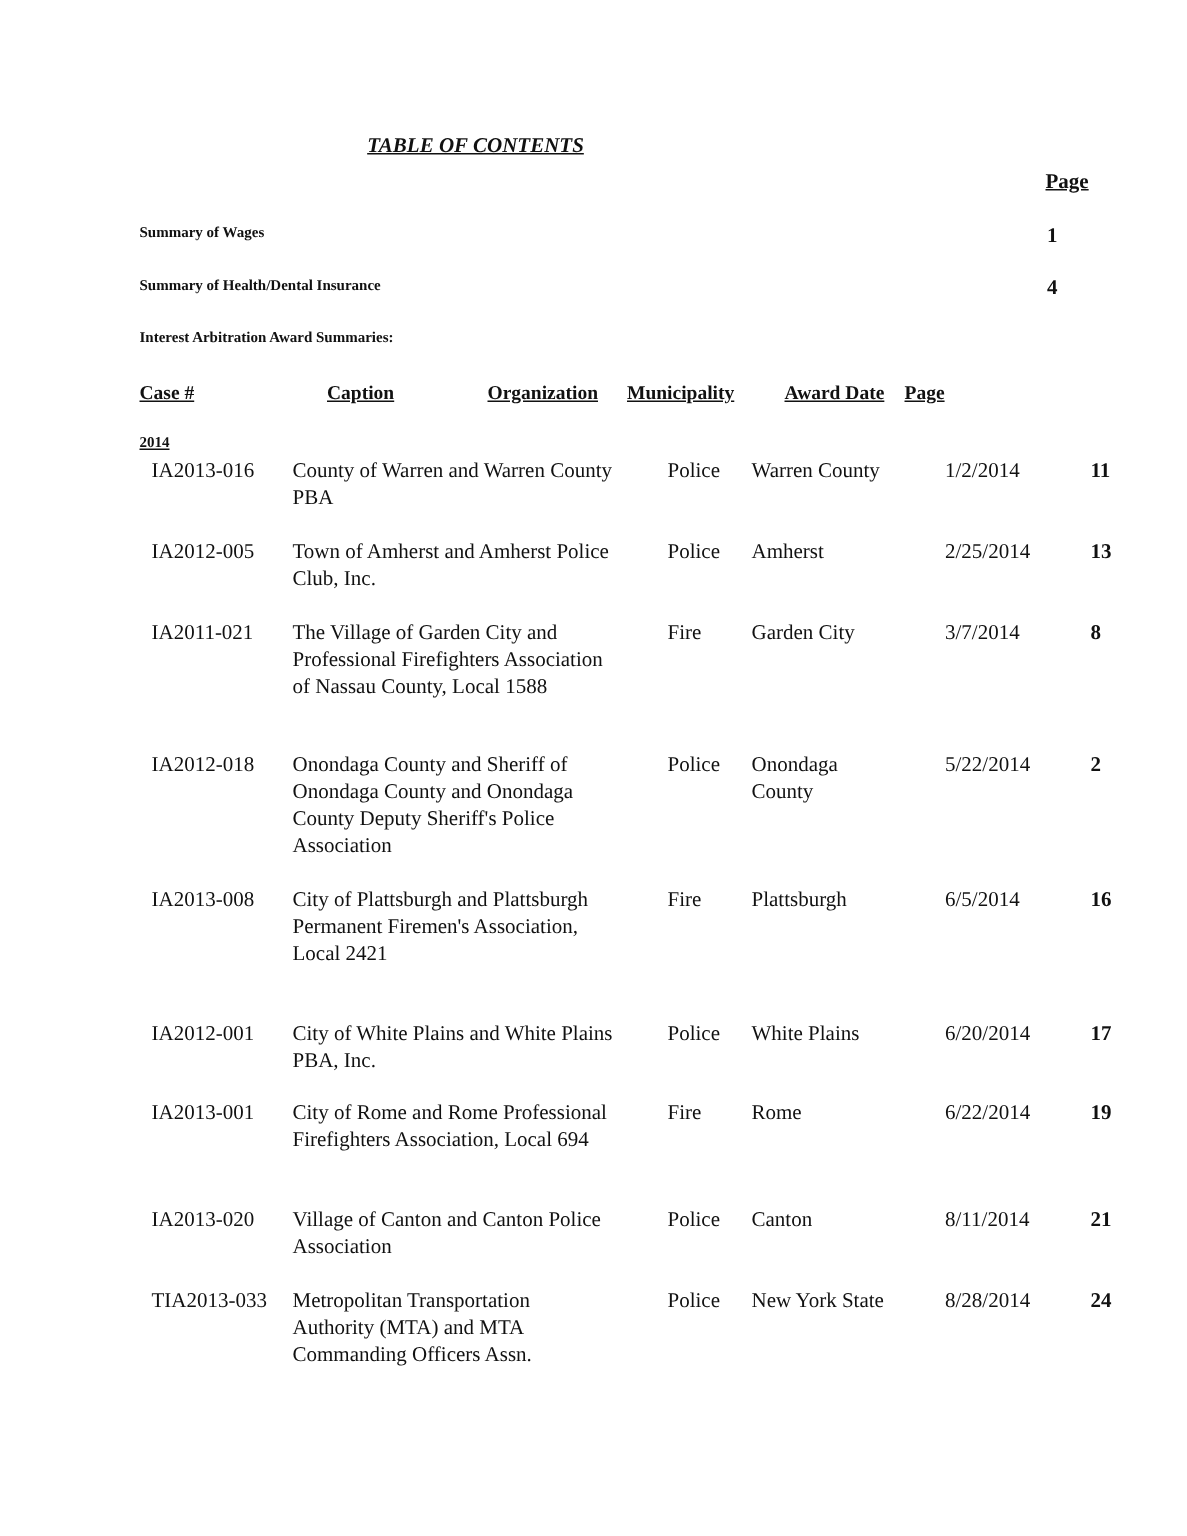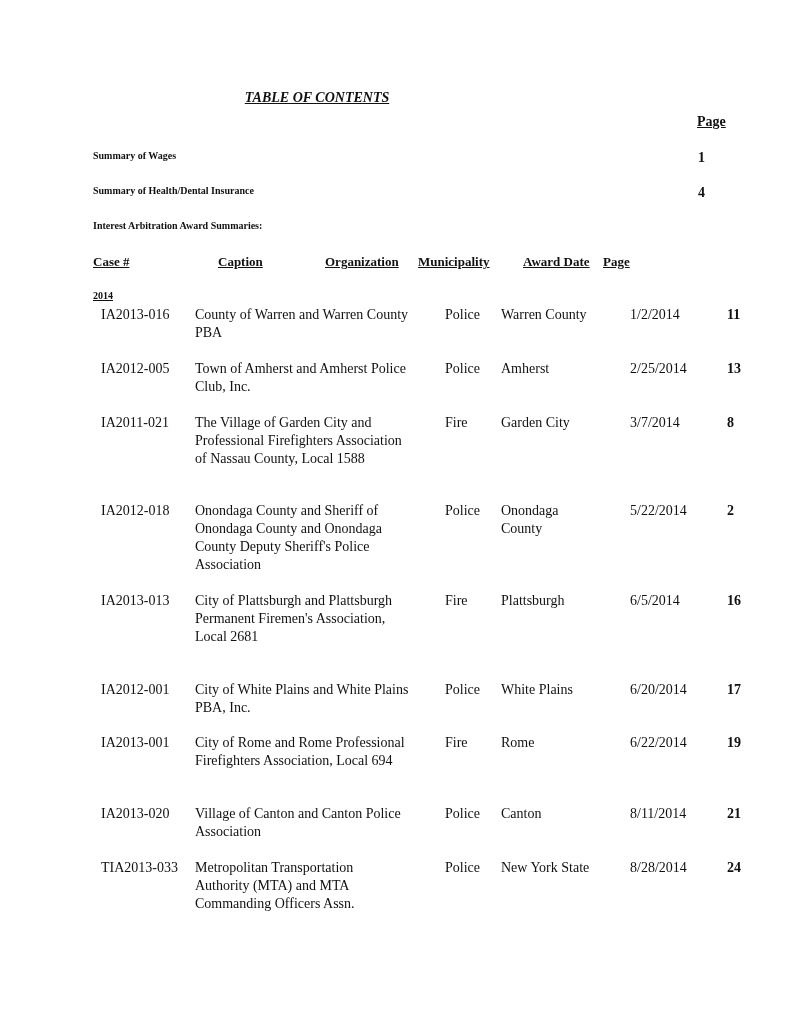--- a/index.html
+++ b/index.html
@@ -71,22 +71,22 @@
     </div>
     <div class="row" style="top: 502px;">
       <div class="cell c-case">IA2012-018</div>
       <div class="cell c-cap">Onondaga County and Sheriff of Onondaga County and Onondaga County Deputy Sheriff's Police Association</div>
       <div class="cell c-org">Police</div>
       <div class="cell c-mun">Onondaga County</div>
       <div class="cell c-date">5/22/2014</div>
       <div class="cell c-page">2</div>
     </div>
     <div class="row" style="top: 592px;">
-      <div class="cell c-case">IA2013-013</div>
-      <div class="cell c-cap">City of Plattsburgh and Plattsburgh Permanent Firemen's Association, Local 2681</div>
+      <div class="cell c-case">IA2013-008</div>
+      <div class="cell c-cap">City of Plattsburgh and Plattsburgh Permanent Firemen's Association, Local 2421</div>
       <div class="cell c-org">Fire</div>
       <div class="cell c-mun">Plattsburgh</div>
       <div class="cell c-date">6/5/2014</div>
       <div class="cell c-page">16</div>
     </div>
     <div class="row" style="top: 681px;">
       <div class="cell c-case">IA2012-001</div>
       <div class="cell c-cap">City of White Plains and White Plains PBA, Inc.</div>
       <div class="cell c-org">Police</div>
       <div class="cell c-mun">White Plains</div>

